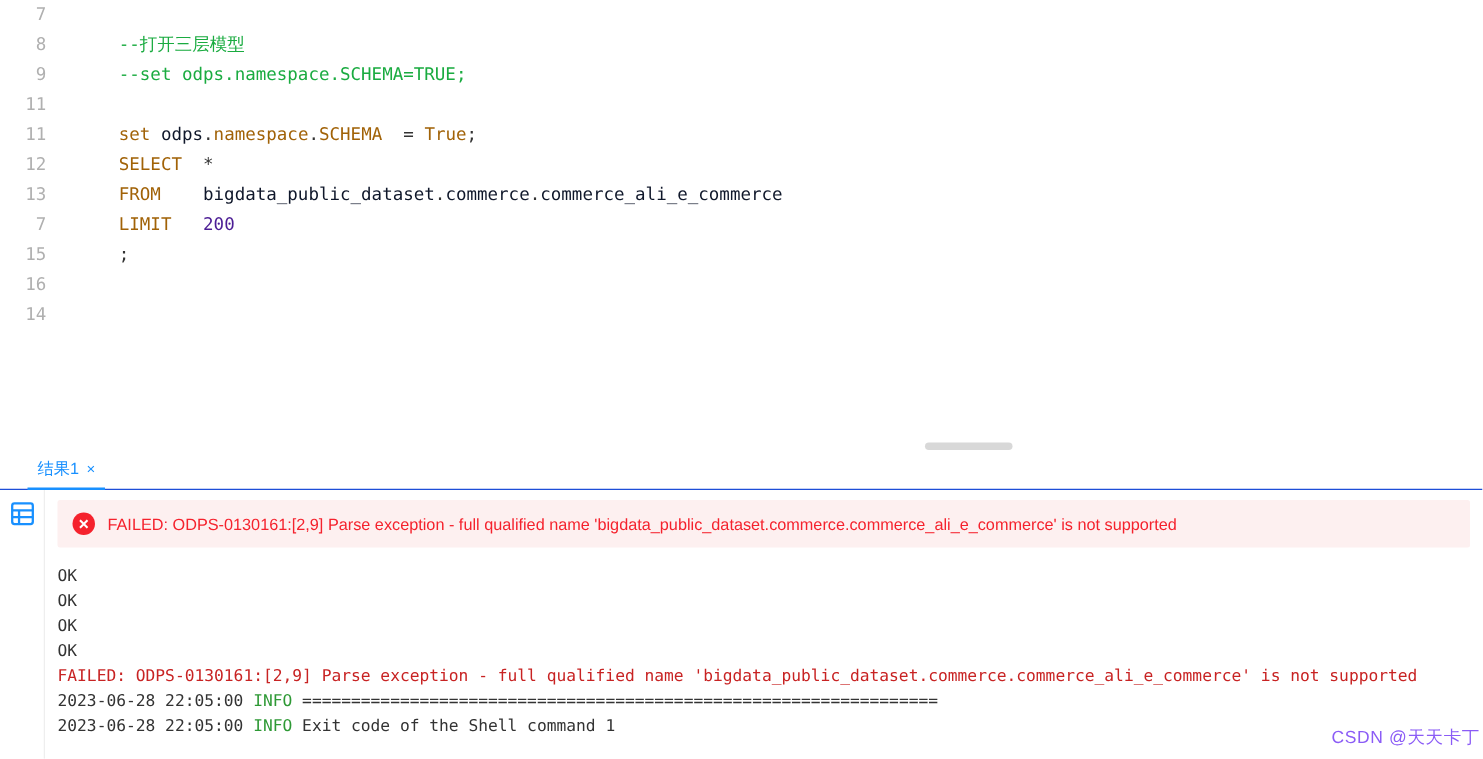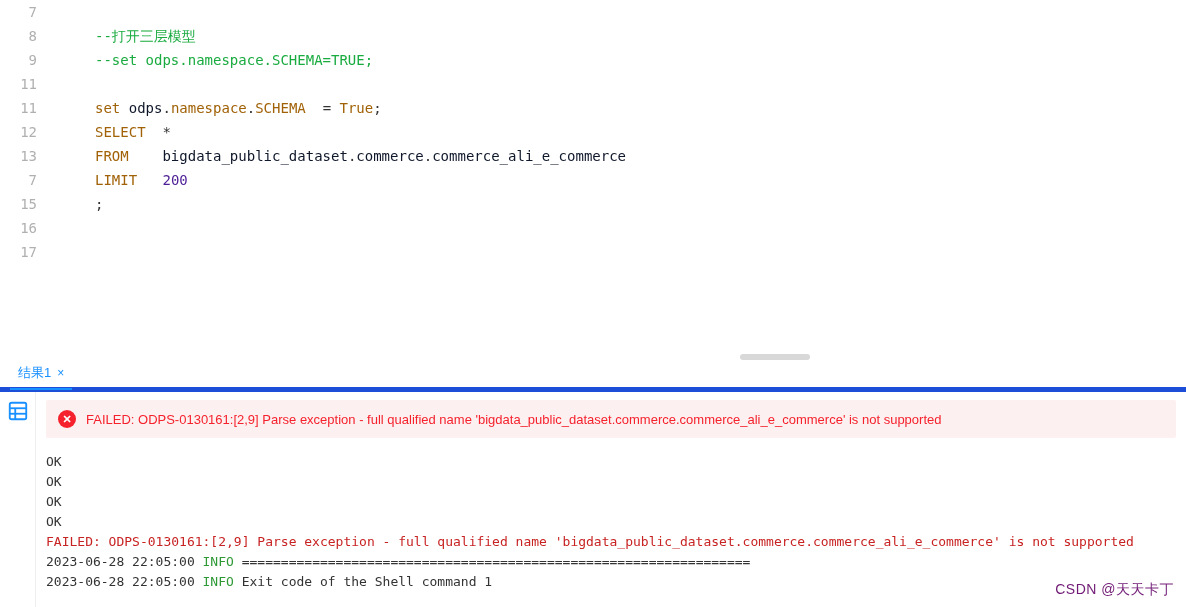--- a/index.html
+++ b/index.html
@@ -49,23 +49,23 @@
       bottom: 247px;
       left: 740px;
       width: 70px;
       height: 6px;
       background: #d8d8d8;
       border-radius: 3px;
     }
     .tabs-bar {
       display: flex;
       align-items: center;
-      border-bottom: 5px solid #1d4ed8;
+      border-bottom: 1px solid #1d4ed8;
       height: 32px;
-      padding-left: 10px;
+      padding-left: 22px;
       background: #fff;
     }
     .tab {
       display: flex;
       align-items: center;
       gap: 6px;
       padding: 6px 8px;
       font-size: 13px;
       color: #1890ff;
       border-bottom: 2px solid #1890ff;
@@ -129,43 +129,43 @@
       font-size: 13px;
       line-height: 20px;
       color: #333;
       white-space: pre;
     }
     .log .failed { color: #c82323; }
     .log .info { color: #2e9935; }
     .watermark {
       position: absolute;
       bottom: 8px;
-      right: 12px;
-      color: #701a75;
+      right: 2px;
+      color: #8b5cf6;
       font-size: 14px;
       letter-spacing: 0.5px;
       pointer-events: none;
     }
   </style>
 </head>
 <body>
 
 <div class="editor-pane">
   <div class="gutter">
       <div class="ln">7</div>
       <div class="ln">8</div>
       <div class="ln">9</div>
       <div class="ln">11</div>
       <div class="ln">11</div>
       <div class="ln">12</div>
       <div class="ln">13</div>
       <div class="ln">7</div>
       <div class="ln">15</div>
       <div class="ln">16</div>
-      <div class="ln">17</div>
+      <div class="ln">14</div>
     </div>
   <div class="code"><div class="row"></div><div class="row"><span class="comment">--打开三层模型</span></div><div class="row"><span class="comment">--set odps.namespace.SCHEMA=TRUE;</span></div><div class="row"></div><div class="row"><span class="kw-blue">set</span><span class="ident"> odps</span><span class="op">.</span><span class="kw-blue">namespace</span><span class="op">.</span><span class="kw-blue">SCHEMA</span><span class="ident">  </span><span class="op">=</span><span class="ident"> </span><span class="kw-blue">True</span><span class="op">;</span></div><div class="row"><span class="kw-blue">SELECT</span><span class="ident">  </span><span class="op">*</span></div><div class="row"><span class="kw-blue">FROM</span><span class="ident">    bigdata_public_dataset</span><span class="op">.</span><span class="ident">commerce</span><span class="op">.</span><span class="ident">commerce_ali_e_commerce</span></div><div class="row"><span class="kw-blue">LIMIT</span><span class="ident">   </span><span class="kw-num">200</span></div><div class="row"><span class="op">;</span></div><div class="row"></div><div class="row"></div></div>
 </div>
 <div class="scroll-thumb"></div>
 
 <div class="tabs-bar">
   <div class="tab">
     <span>结果1</span>
     <span class="close">×</span>
   </div>

